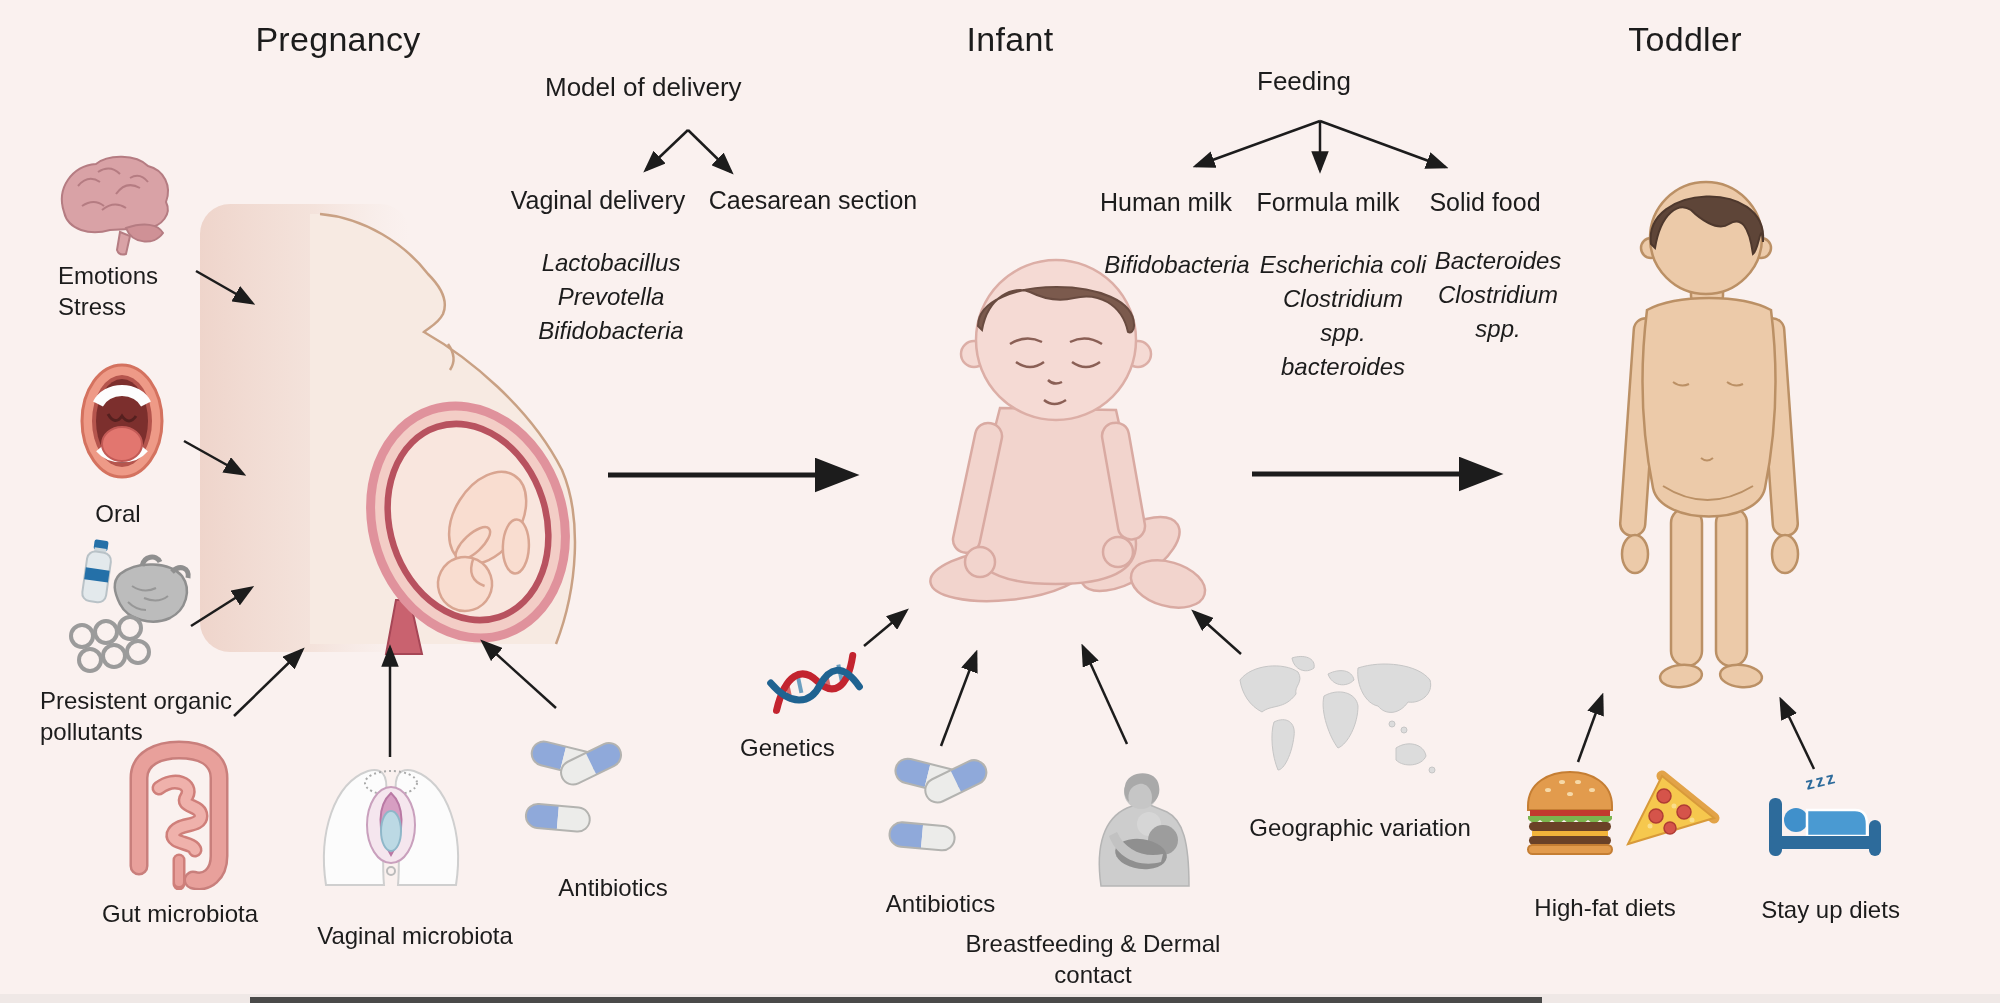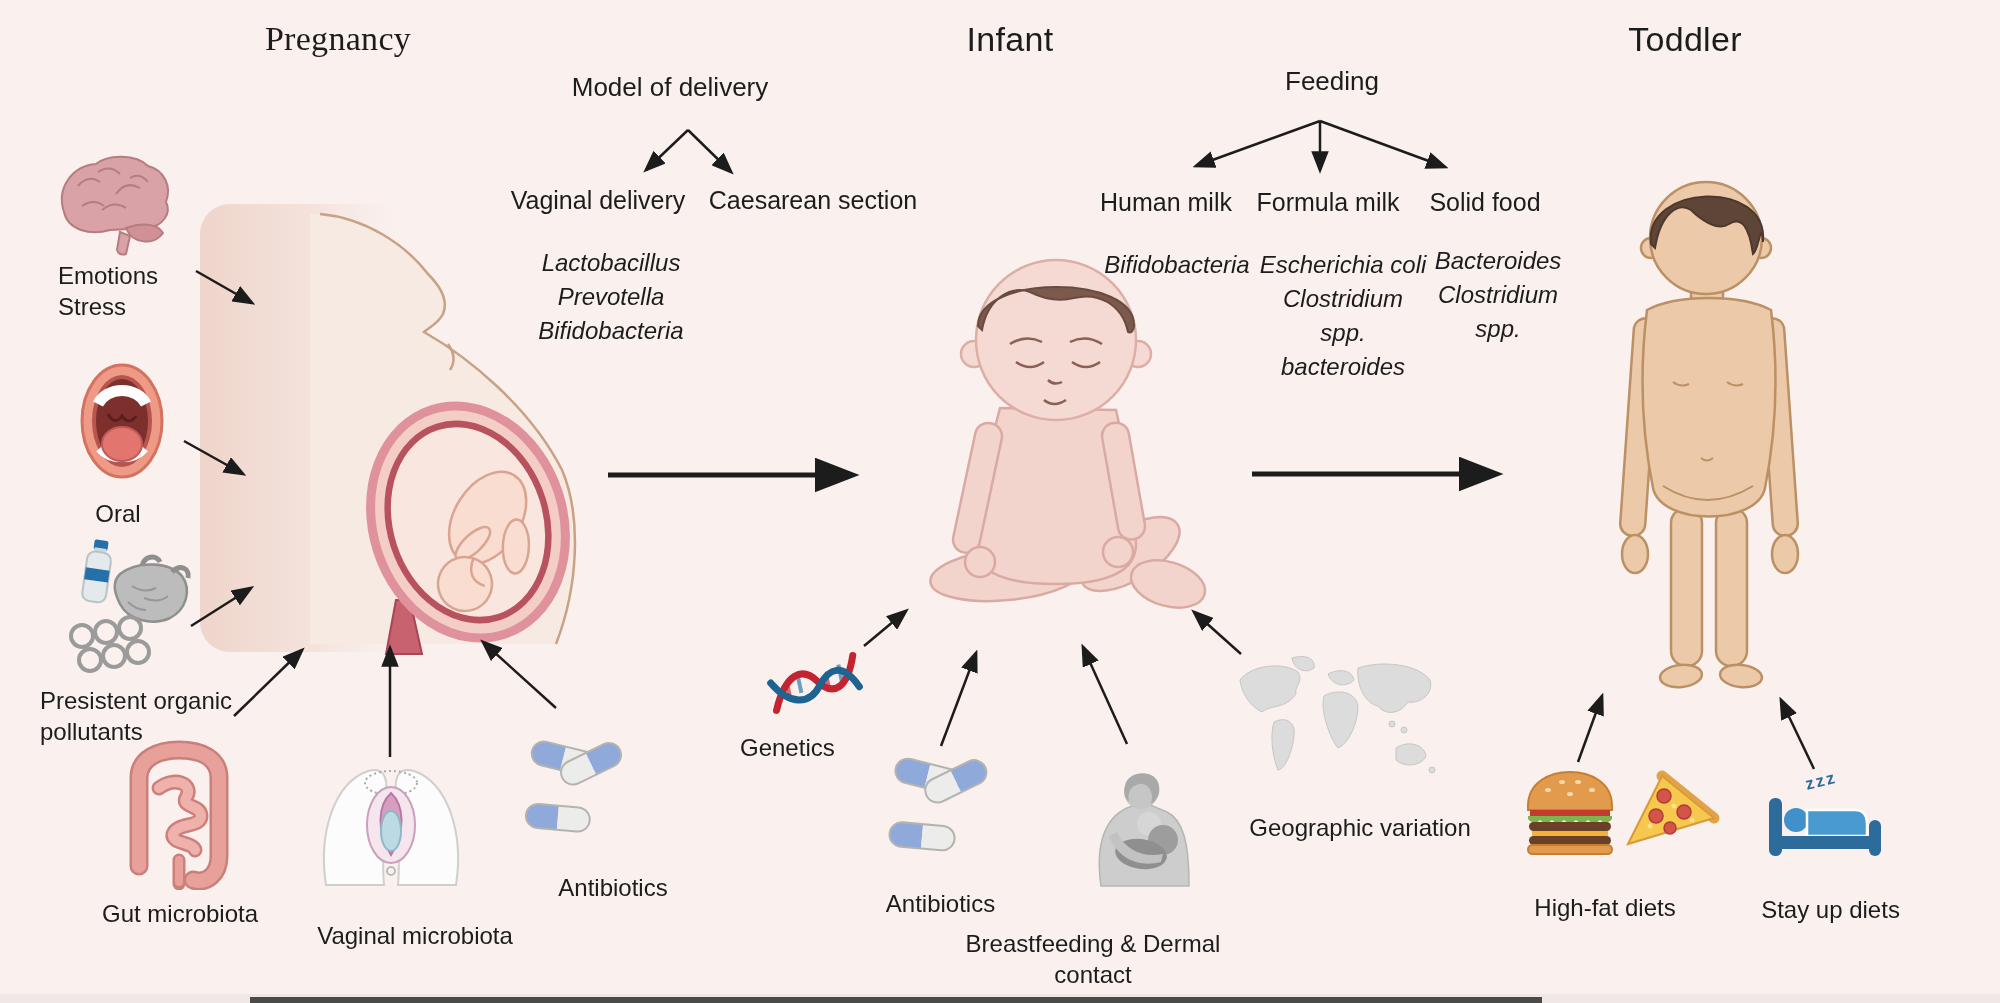--- a/index.html
+++ b/index.html
@@ -1,34 +1,34 @@
 <!DOCTYPE html>
 <html><head>
 <meta charset="utf-8">
 <style>
   html,body{margin:0;padding:0;background:#fff;}
   .canvas{position:relative;width:2000px;height:1003px;background:#faf1ef;
           font-family:"Liberation Sans",sans-serif;color:#1c1c1c;overflow:hidden;}
   .abs{position:absolute;}
   .stage-title{font-size:34px;text-align:center;letter-spacing:.3px;}
-  .group-title{font-size:26px;text-align:center;}
+  .group-title{font-size:26px;}
   .branch-label{font-size:25px;text-align:center;}
   .bacteria{font-size:24px;font-style:italic;text-align:center;line-height:34px;}
   .factor-label{font-size:24px;line-height:31px;white-space:pre-line;}
   svg{display:block;}
   .arrows{pointer-events:none;}
   .bottom-strip{background:#efe8e6;}
   .bottom-bar{background:#4a4a49;}
 </style>
 </head>
 <body>
 
 <div class="canvas">
 
-  <div class="abs stage-title" style="left:238px;top:20px;width:200px;font-family:Liberation Serif, serif;">Pregnancy</div>
+  <div class="abs stage-title" style="left:238px;top:20px;width:200px;">Pregnancy</div>
   <div class="abs stage-title" style="left:910px;top:20px;width:200px;">Infant</div>
   <div class="abs stage-title" style="left:1585px;top:20px;width:200px;">Toddler</div>
 
   <div class="abs group-title" style="left:545px;top:72px;width:250px;">Model of delivery</div>
   <div class="abs branch-label" style="left:503px;top:186px;width:190px;">Vaginal delivery</div>
   <div class="abs branch-label" style="left:708px;top:186px;width:210px;">Caesarean section</div>
   <div class="abs bacteria" style="left:526px;top:246px;width:170px;">
     <div>Lactobacillus</div>
     <div>Prevotella</div>
     <div>Bifidobacteria</div>

